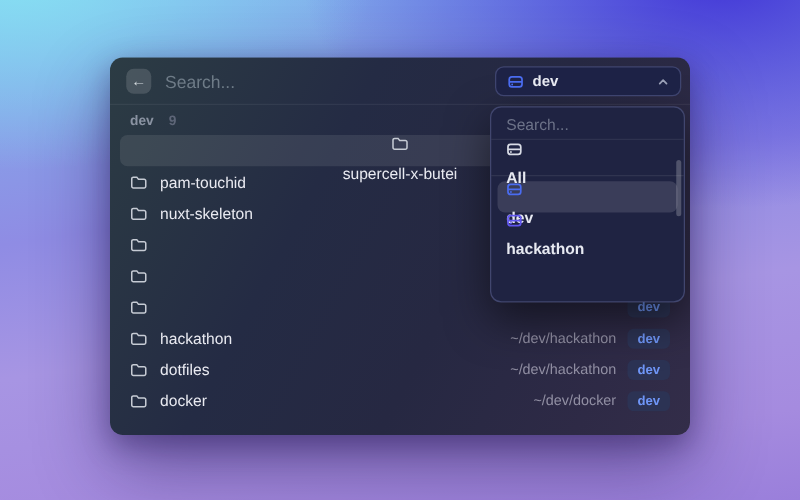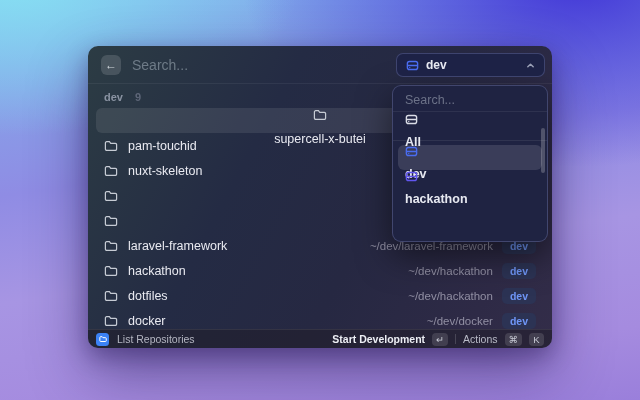--- a/index.html
+++ b/index.html
@@ -231,23 +231,21 @@
     </span>
 
   </div>
 
   <div class="row">
     <span class="folder">
       <svg width="14" height="14" viewBox="0 0 16 16" fill="none" stroke="currentColor" stroke-width="1.4">
               <path d="M1.6 4.6 a1.5 1.5 0 0 1 1.5-1.5 h3.1 l1.5 1.9 h5.2 a1.5 1.5 0 0 1 1.5 1.5 v5 a1.5 1.5 0 0 1 -1.5 1.5 h-9.8 a1.5 1.5 0 0 1 -1.5 -1.5 z"></path>
             </svg>
     </span>
-    <span class="name">laravel-framework</span>
-    <span class="acc">
-      <span class="path">~/dev/laravel-framework</span>
+    <span class="acc">
       <span class="pill">dev</span>
     </span>
   </div>
 
   <div class="row">
     <span class="folder">
       <svg width="14" height="14" viewBox="0 0 16 16" fill="none" stroke="currentColor" stroke-width="1.4">
               <path d="M1.6 4.6 a1.5 1.5 0 0 1 1.5-1.5 h3.1 l1.5 1.9 h5.2 a1.5 1.5 0 0 1 1.5 1.5 v5 a1.5 1.5 0 0 1 -1.5 1.5 h-9.8 a1.5 1.5 0 0 1 -1.5 -1.5 z"></path>
             </svg>
     </span>
@@ -279,30 +277,14 @@
     </span>
     <span class="name">docker</span>
     <span class="acc">
       <span class="path">~/dev/docker</span>
       <span class="pill">dev</span>
     </span>
   </div>
 </div>
   </div>
 
-  <div class="footer">
-    <span class="app-icon">
-      <svg width="8" height="8" viewBox="0 0 16 16" fill="none" stroke="#ffffff" stroke-width="2">
-          <path d="M1.7 5 a1.6 1.6 0 0 1 1.6-1.6 h3 l1.6 2 h5 a1.6 1.6 0 0 1 1.6 1.6 v4.4 a1.6 1.6 0 0 1 -1.6 1.6 h-9.6 a1.6 1.6 0 0 1 -1.6 -1.6 z"></path>
-        </svg>
-    </span>
-    <span class="app-label">List Repositories</span>
-    <div class="right">
-      <span class="primary-label">Start Development</span>
-      <span class="key">↵</span>
-      <span class="vdiv"></span>
-      <span class="actions-label">Actions</span>
-      <span class="key">⌘</span>
-      <span class="key">K</span>
-    </div>
-  </div>
 
 </div>
 
 </body></html>

